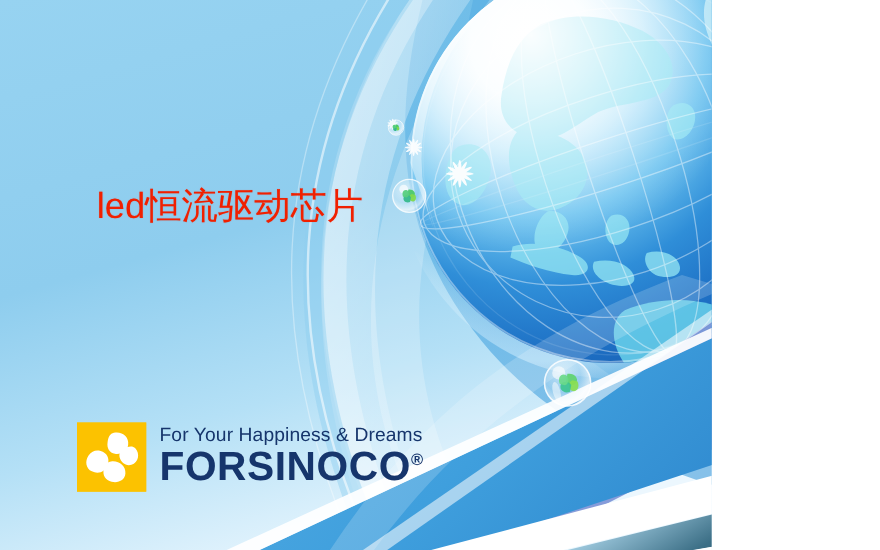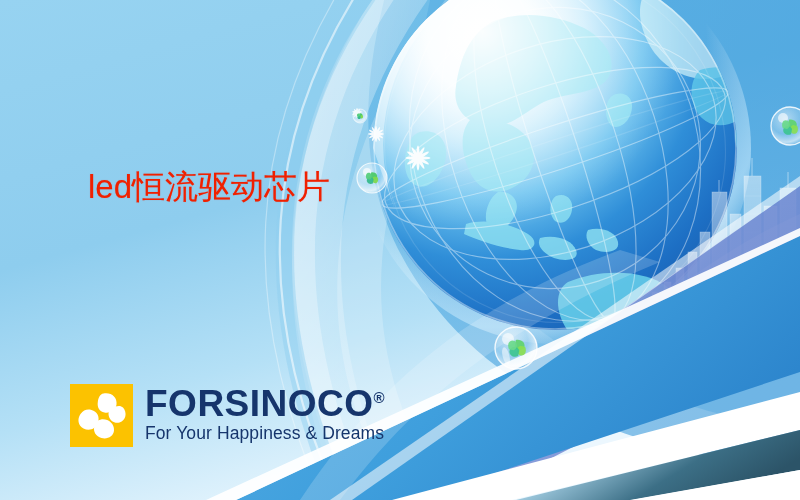--- a/index.html
+++ b/index.html
@@ -2,21 +2,21 @@
 <html><head>
 <meta charset="utf-8">
 <style>
   html, body {
     margin: 0;
     padding: 0;
     background: #ffffff;
   }
   #banner {
     position: relative;
-    width: 800px;
+    width: 647px;
     height: 500px;
     overflow: hidden;
     font-family: "Liberation Sans", sans-serif;
     background: linear-gradient(160deg, #96d2f1 0%, #8fcdee 35%, #a5d9f2 62%, #cfeafa 85%, #e9f5fd 100%);
   }
 
   
   .bgsvg {
     position: absolute;
     left: 0; top: 0;
@@ -471,21 +471,21 @@
           <path d="M 31,35.5 C 38,34.5 44.5,39.5 44,46.5 C 43.5,52.5 37.5,55.5 31.5,54
                    C 26,52.6 23,48 24.3,42.6 C 25.3,38.3 27.5,36 31,35.5 Z"></path>
 
           <path d="M 21.5,26 C 27,27.5 30,32.5 28,38.5 C 26,44.8 19.5,47.5 13.5,44.5
                    C 8,41.8 7,35 10.5,30 C 13.5,25.8 17.5,24.9 21.5,26 Z"></path>
         </g>
       </svg>
     </div>
 
     <div id="logo-text">
+      <div id="tagline">For Your Happiness &amp; Dreams</div>
       <div id="wordmark">
         <span>FORSINOCO</span><span class="reg">®</span>
       </div>
-      <div id="tagline">For Your Happiness &amp; Dreams</div>
     </div>
 
   </div>
 
 </div>
 
 </body></html>

